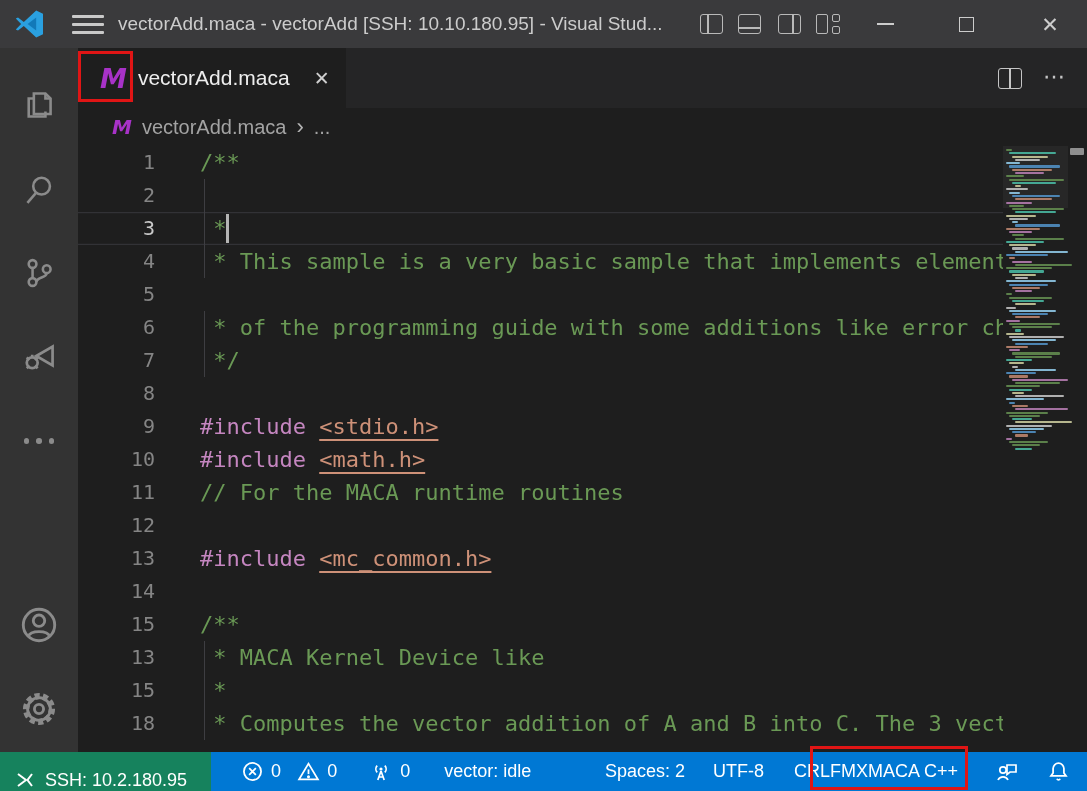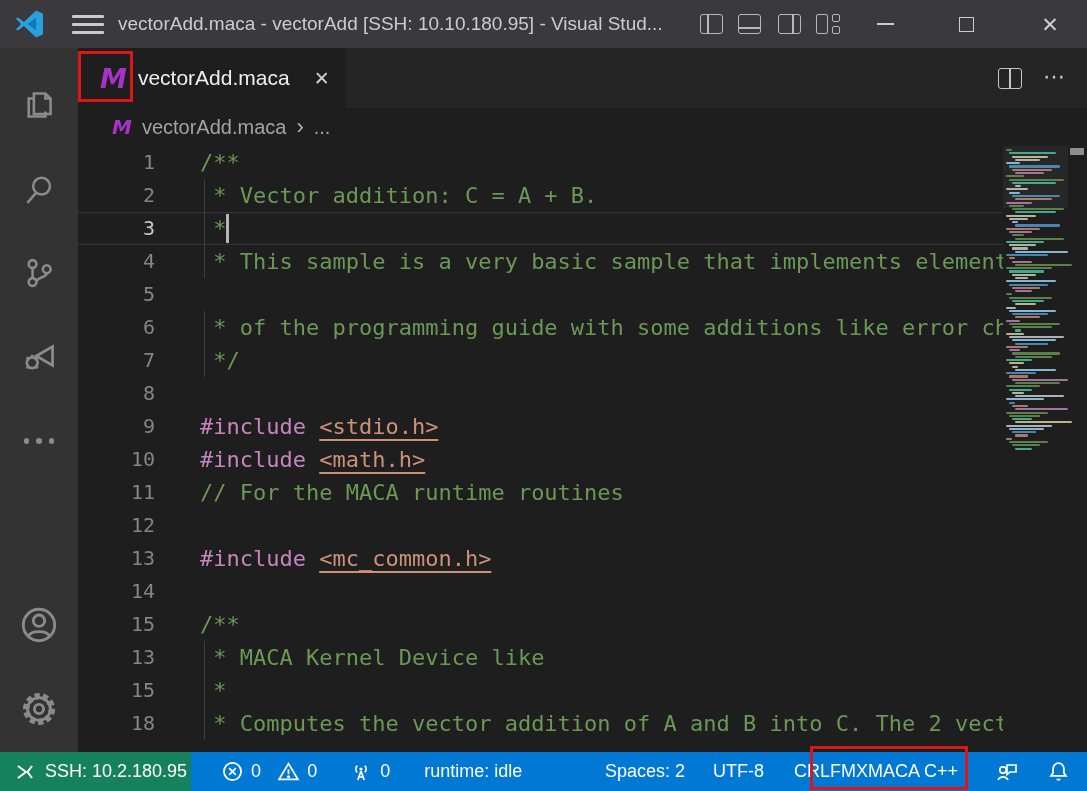--- a/index.html
+++ b/index.html
@@ -64,21 +64,21 @@
   .tok-include { color:#ce9178; text-decoration:underline; text-decoration-thickness:1.5px; text-underline-offset:5px; }
   
   .minimap { position:absolute; left:1003px; top:146px; width:65px; height:606px; background:#1e1e1e; }
   .mm-viewport { position:absolute; left:0; top:0; width:65px; height:62px; background:rgba(255,255,255,0.045); }
   .mm-rows { position:absolute; left:3px; top:3px; right:4px; }
   .mm-row { height:2.1px; margin-bottom:1.2px; border-radius:1px; opacity:.8; }
   .scrollbar { position:absolute; left:1068px; top:146px; width:19px; height:606px; }
   .scroll-slider { position:absolute; left:2px; top:2px; width:14px; height:7px; background:#8f8f8f; border-radius:1px; }
   
   .statusbar { position:absolute; left:0; top:752px; width:1087px; height:39px; background:#0078d4; color:#ffffff; display:flex; align-items:center; font-size:18px; }
-  .sb-remote { height:39px; background:#16825d; display:flex; align-items:center; padding:0 4px 0 14px; gap:9px; }
+  .sb-remote { height:39px; background:#16825d; display:flex; align-items:flex-end; padding:0 24px 0 14px; gap:9px; }
   .sb-remote svg { stroke:#fff; fill:none; stroke-width:2; }
   .sb-item { display:flex; align-items:center; gap:7px; white-space:nowrap; }
   .sb-item svg { stroke:#fff; fill:none; stroke-width:1.7; }
   .sb-left { display:flex; align-items:center; }
   .sb-right { margin-left:auto; display:flex; align-items:center; }
   
   .anno { position:absolute; border:3px solid #e01515; z-index:50; }
   #anno-tab  { left:78px; top:51px; width:55px; height:51px; }
   #anno-lang { left:810px; top:746px; width:158px; height:44px; }
 </style>
@@ -196,21 +196,21 @@
   </div>
 
   <div class="code-area">
     <div>
         <div class="code-row">
           <div class="gutter-num">1</div>
           <div class="code-content"><span class="tok-comment">/**</span></div>
         </div>
         <div class="code-row">
           <div class="gutter-num">2</div>
-          <div class="code-content"><span class="indent-guide"></span><span class="tok-comment"> * Vector addition: C = A + B.</span></div>
+          <div class="code-content"><span class="indent-guide"></span></div>
         </div>
         <div class="code-row current">
           <div class="gutter-num">3</div>
           <div class="code-content"><span class="indent-guide"></span><span class="tok-comment"> *</span><span class="cursor-bar"></span></div>
         </div>
         <div class="code-row">
           <div class="gutter-num">4</div>
           <div class="code-content"><span class="indent-guide"></span><span class="tok-comment"> * This sample is a very basic sample that implements element</span></div>
         </div>
         <div class="code-row">
@@ -258,21 +258,21 @@
         <div class="code-row">
           <div class="gutter-num">13</div>
           <div class="code-content"><span class="indent-guide"></span><span class="tok-comment"> * MACA Kernel Device like</span></div>
         </div>
         <div class="code-row">
           <div class="gutter-num">15</div>
           <div class="code-content"><span class="indent-guide"></span><span class="tok-comment"> *</span></div>
         </div>
         <div class="code-row">
           <div class="gutter-num">18</div>
-          <div class="code-content"><span class="indent-guide"></span><span class="tok-comment"> * Computes the vector addition of A and B into C. The 2 vect</span></div>
+          <div class="code-content"><span class="indent-guide"></span><span class="tok-comment"> * Computes the vector addition of A and B into C. The 3 vect</span></div>
         </div>
       </div>
   </div>
 
   <div class="minimap">
     <div class="mm-viewport"></div>
     <div class="mm-rows">
         <div class="mm-row" style="width: 6px; margin-left: 0px; background: rgb(106, 153, 85);"></div>
         <div class="mm-row" style="width: 47px; margin-left: 3px; background: rgb(78, 201, 176);"></div>
         <div class="mm-row" style="width: 36px; margin-left: 6px; background: rgb(220, 220, 170);"></div>
@@ -395,21 +395,21 @@
       </div>
       <div class="sb-item" style="margin-left:32px">
         <svg width="24" height="24" viewBox="0 0 24 24">
           <circle cx="12" cy="9" r="1.6" fill="#fff" stroke="none"></circle>
           <path d="M12 11 l-3.2 9 M12 11 l3.2 9 M10 17 h4"></path>
           <path d="M8.2 5.6 a5 5 0 0 0 0 6.8 M15.8 5.6 a5 5 0 0 1 0 6.8"></path>
         </svg>
         <span>0</span>
       </div>
       <div class="sb-item" style="margin-left:34px">
-        <span>runtime: idle</span>
+        <span>vector: idle</span>
       </div>
     </div>
     <div class="sb-right">
       <div class="sb-item">
           <span>Spaces: 2</span>
         </div>
       <div class="sb-item" style="margin-left:28px">
           <span>UTF-8</span>
         </div>
       <div class="sb-item" style="margin-left:30px">

